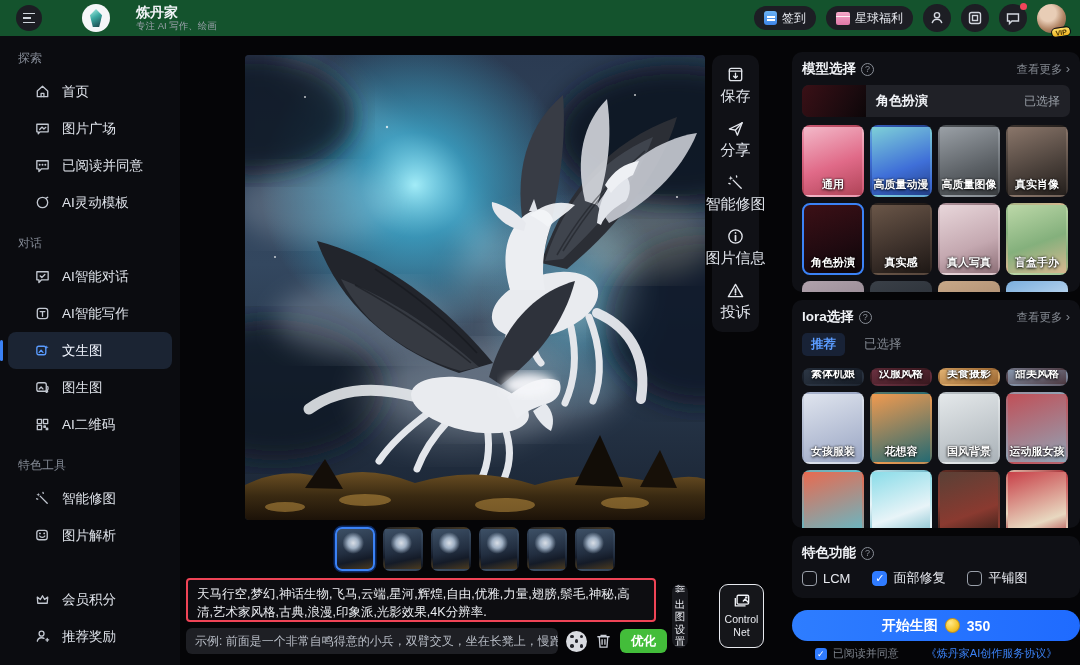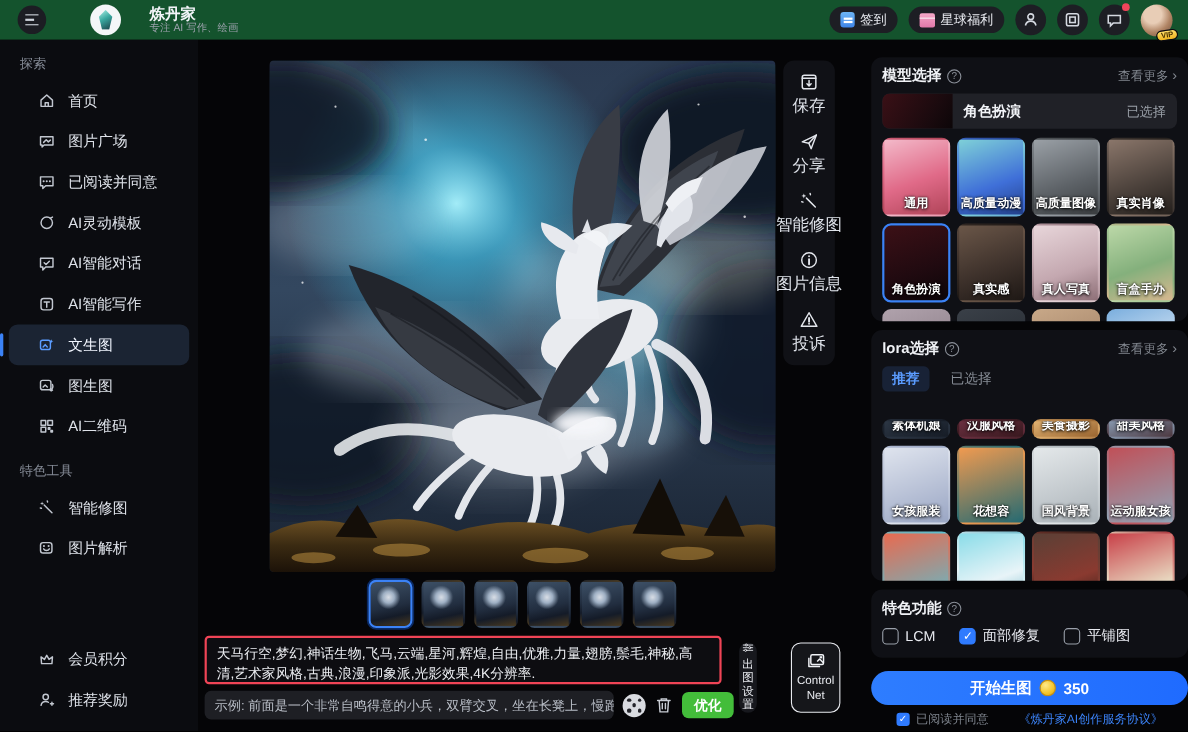--- a/index.html
+++ b/index.html
@@ -77,21 +77,21 @@
   .sel-name { font-size:13px; font-weight:bold; margin-left:10px; color:#f2f4f8; }
   .sel-badge { margin-left:auto; margin-right:10px; font-size:12px; color:#9aa0a8; font-weight:normal; }
   .grid { display:flex; flex-wrap:wrap; gap:6px; }
   .tile { position:relative; width:62px; height:72px; border-radius:8px; overflow:hidden; cursor:pointer; border:2px solid transparent;padding-left:16px; }
   .tile.selected { border-color:#3b82f6; }
   .tile .tile-label { position:absolute; left:0; right:0; bottom:3px; text-align:center; font-size:11px; font-weight:bold; color:#fff; text-shadow:0 1px 3px rgba(0,0,0,.95), 0 0 2px rgba(0,0,0,.8); white-space:nowrap; }
   .tile.crop { height:18px; }
   .tile.stub { height:72px; border:none; }
   .partial-row { height:20px; overflow:hidden; margin-top:6px; display:flex; gap:6px; }
   .partial-row .tile { border:none; }
-  .tabs { display:flex; align-items:flex-end; gap:10px; margin-bottom:25px; }
+  .tabs { display:flex; align-items:flex-end; gap:10px; margin-bottom:12px; }
   .tab { font-size:12.5px; padding:3px 9px; border-radius:5px; color:#878d96; cursor:pointer; }
   .tab.active { color:#5b9cff; font-weight:bold; background:#182236; }
   .feat-row { display:flex; align-items:center; gap:22px; margin-top:2px; }
   .chk { display:flex; align-items:center; gap:6px; font-size:13px; color:#e8eaf0; cursor:pointer; }
   .box { width:15px; height:15px; border-radius:4px; border:1.6px solid #9aa0aa; display:flex; align-items:center; justify-content:center; font-size:11px; color:transparent; background:transparent; }
   .chk.checked .box { background:#2f7bff; border-color:#2f7bff; color:#fff; }
   #gen-btn { position:absolute; left:0; top:566px; width:288px; height:31px; border-radius:17px; background:linear-gradient(90deg,#2e7dff,#1f6bff); display:flex; align-items:center; justify-content:center; gap:7px; font-size:14px; font-weight:bold; color:#fff; cursor:pointer; }
   .coin { width:15px; height:15px; border-radius:50%; background:radial-gradient(circle at 35% 30%, #ffe98a, #f5c52a 60%, #d79a14); border:1px solid #c8necked; border:1px solid #c89010; }
   #agree-row { position:absolute; left:0; top:602px; width:288px; display:flex; align-items:center; justify-content:center; gap:6px; font-size:11px; color:#7e848d; }
   .mini-box { width:12px; height:12px; border-radius:3px; background:#2f7bff; color:#fff; font-size:9px; display:flex; align-items:center; justify-content:center; cursor:pointer; }
@@ -172,20 +172,21 @@
       <span>已阅读并同意</span>
     </div>
     <div class="side-item">
       <svg width="17" height="17" viewBox="0 0 18 18">
           <circle cx="9" cy="9" r="5.5"></circle>
           <path d="M12.5 4.5 L14.5 3.5"></path>
         </svg>
       <span>AI灵动模板</span>
     </div>
 
+    <div class="sec-label">对话</div>
     <div class="side-item">
       <svg width="17" height="17" viewBox="0 0 18 18">
           <path d="M3 4 h12 v8.5 h-7 l-2.8 2.8 v-2.8 h-2.2 z"></path>
           <path d="M6.5 8.3 L8.3 10 L11.5 6.8"></path>
         </svg>
       <span>AI智能对话</span>
     </div>
 
     <div class="side-item">
       <svg width="17" height="17" viewBox="0 0 18 18">

